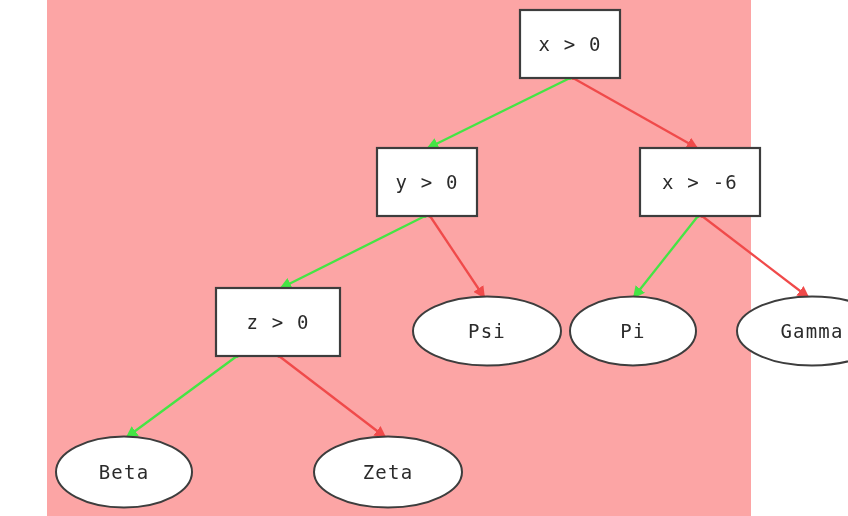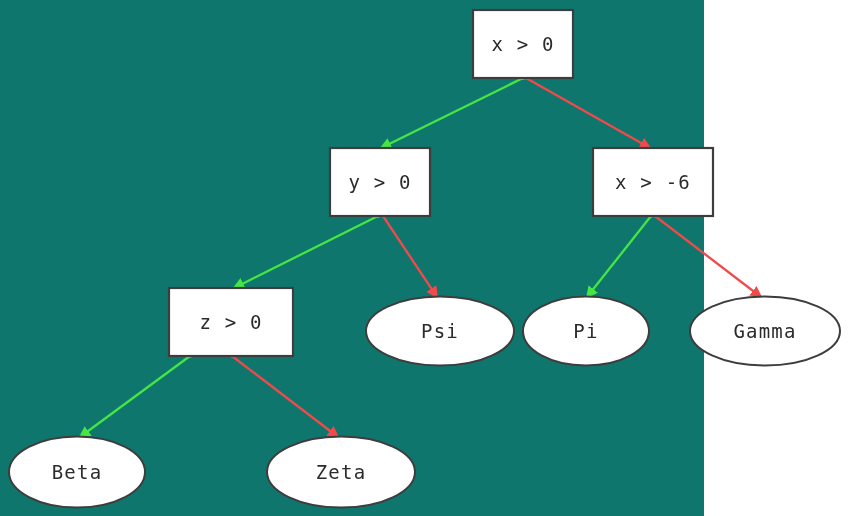--- a/index.html
+++ b/index.html
@@ -10,21 +10,22 @@
   body {
     width: 848px;
     height: 516px;
     overflow: hidden;
     font-family: "DejaVu Sans Mono", monospace;
   }
   #diagram-root {
     position: relative;
     width: 704px;
     height: 516px;
-    background: #0f766e;
+    background: #fca5a5;
+    margin-left: 47px;
   }
   #tree-svg {
     position: absolute;
     top: 0;
     left: 0;
     width: 848px;
     height: 516px;
   }
   .node-box {
     fill: #ffffff;

